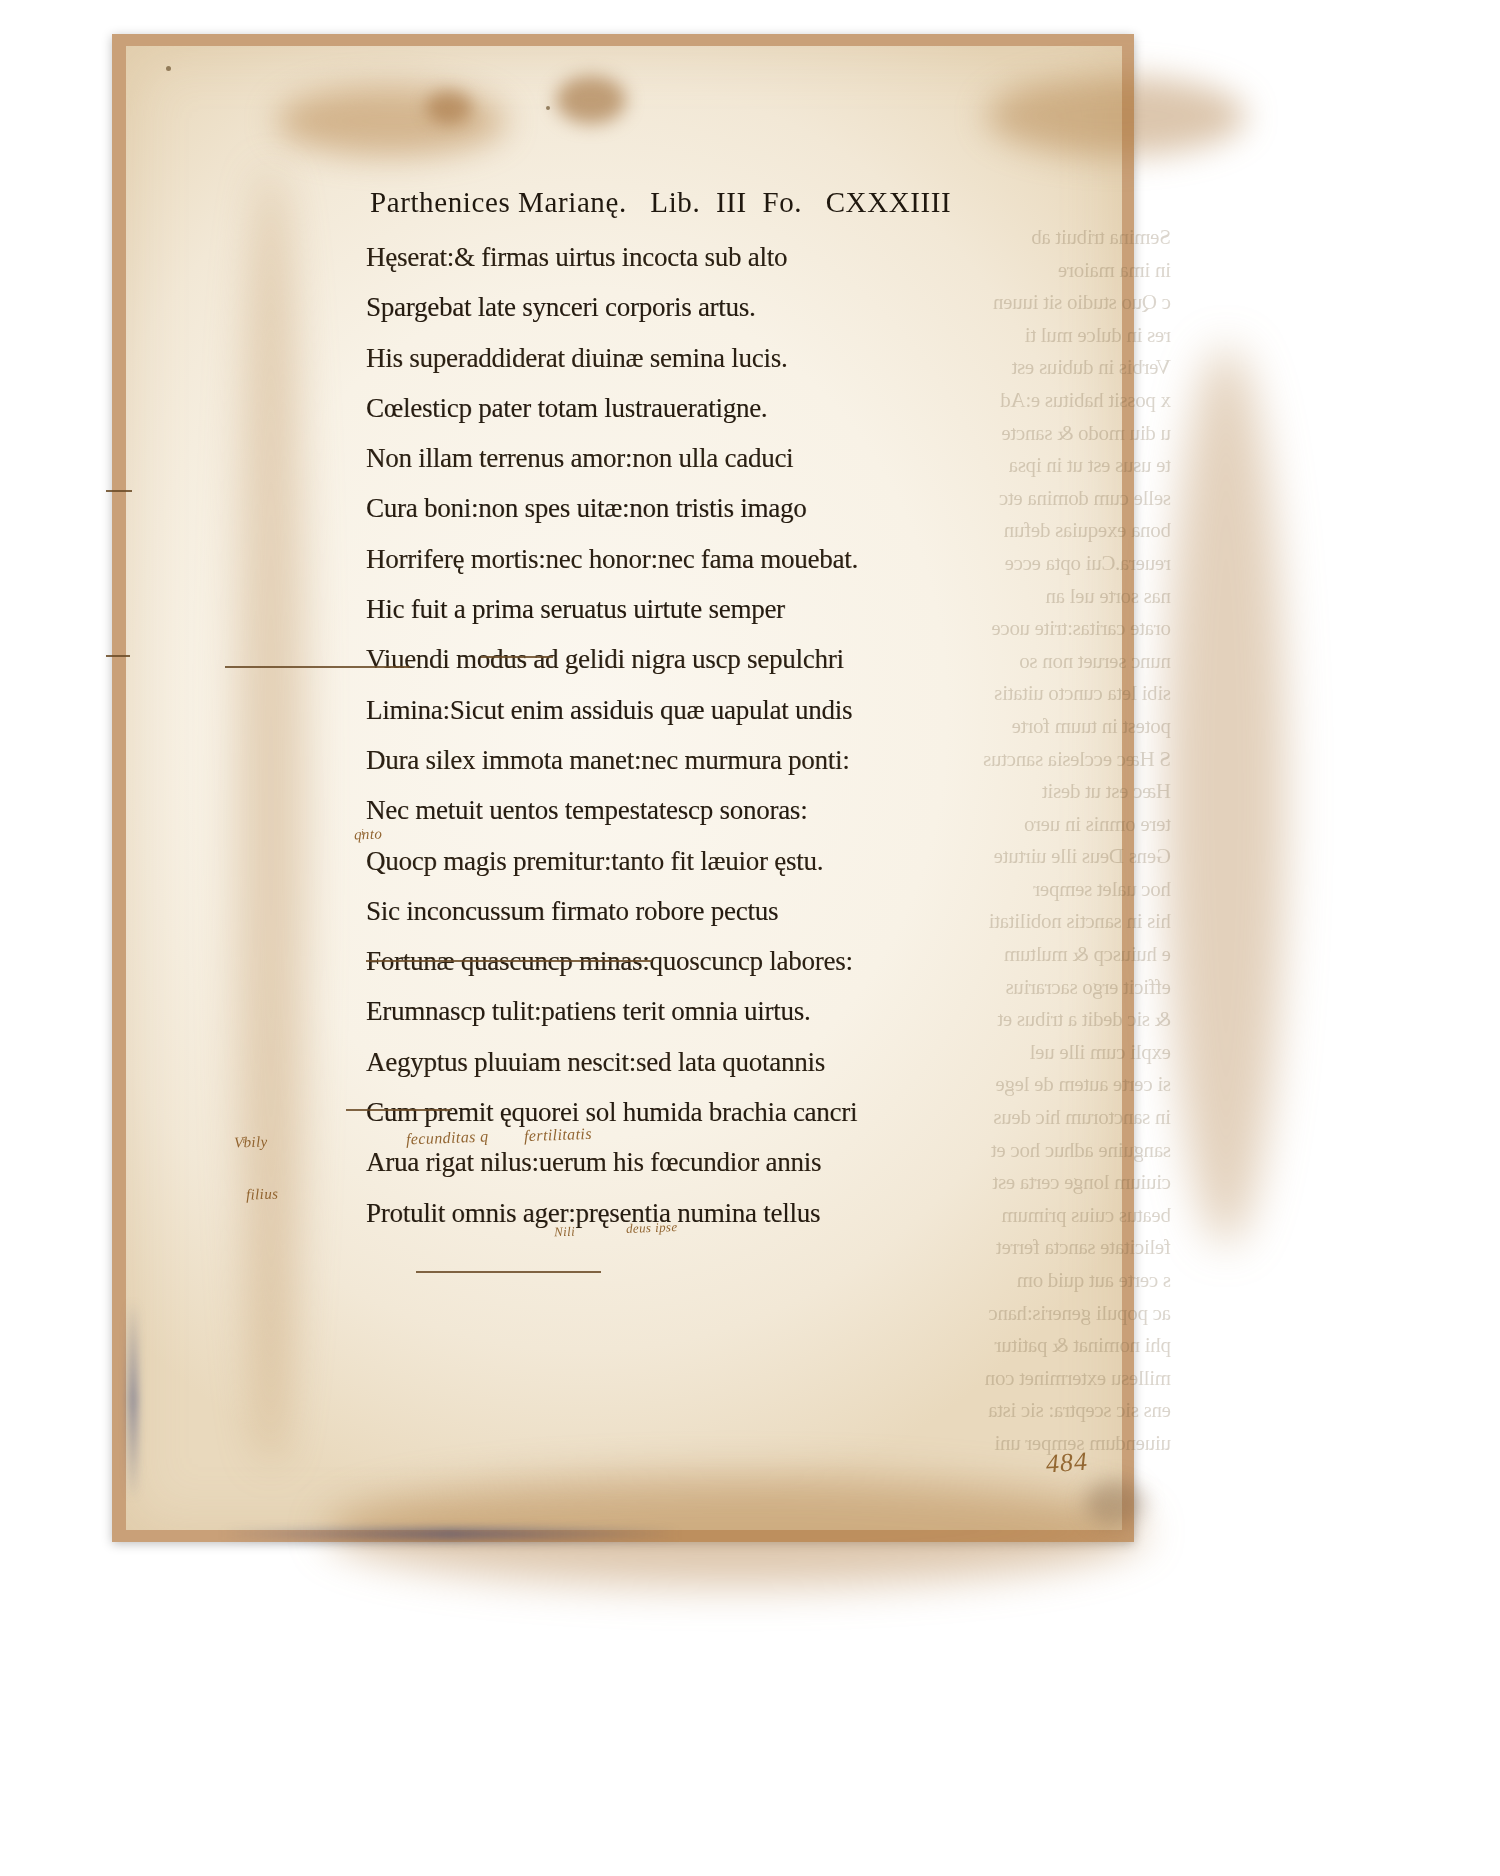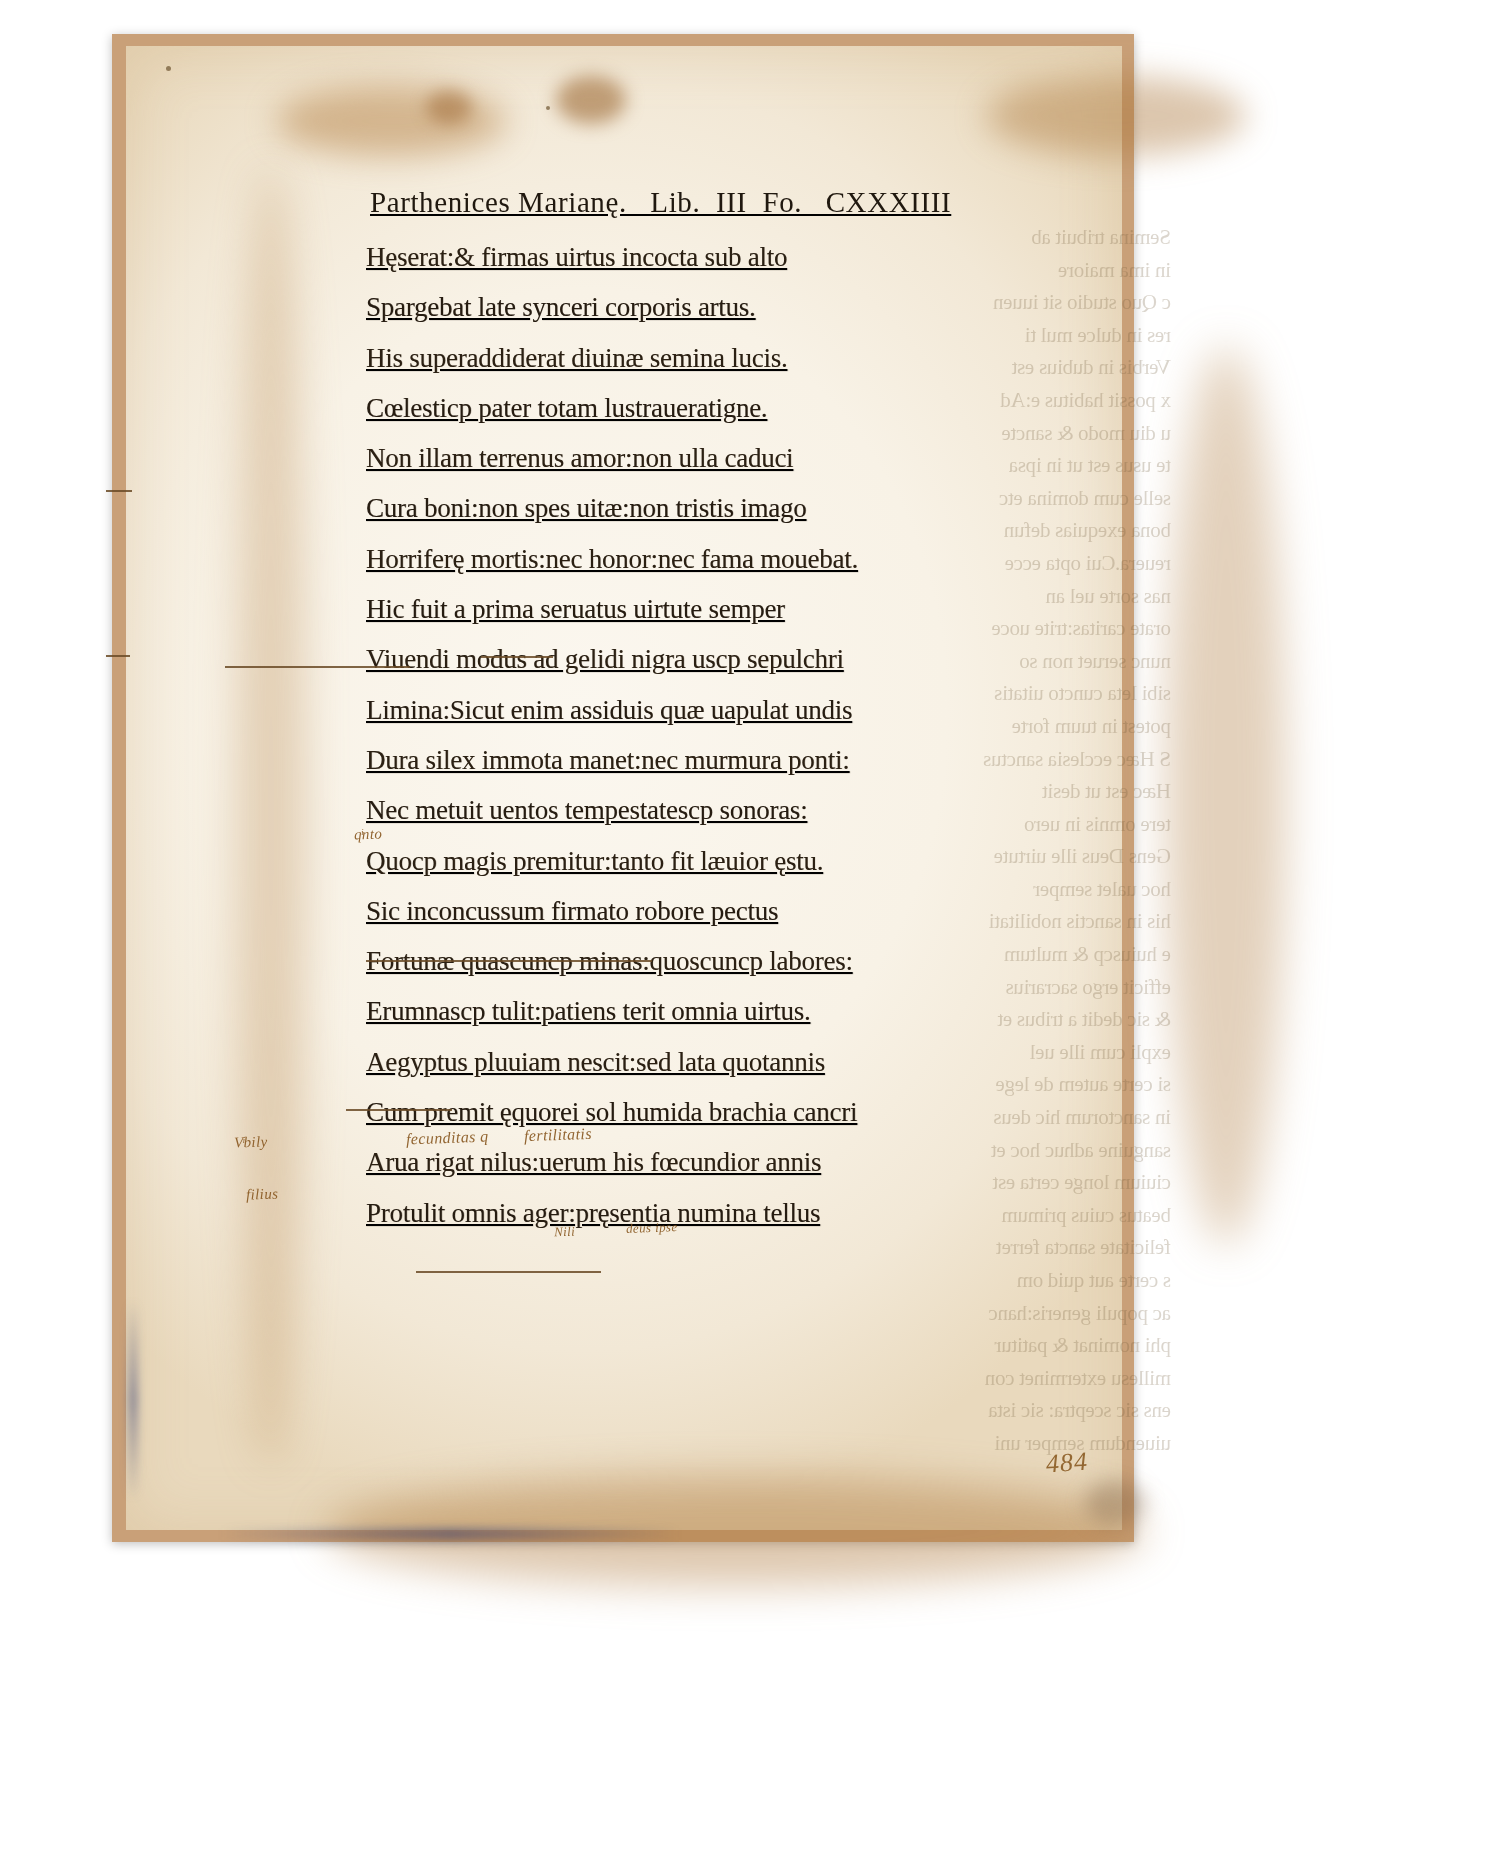--- a/index.html
+++ b/index.html
@@ -123,21 +123,20 @@
     white-space: pre;
     filter: blur(0.6px);
   }
 
   
   #textblock {
     position: absolute;
     left: 240px;
     top: 140px;
     width: 700px;
-    text-decoration: underline;
   }
   #headline {
     color: #20180f;
     font-size: 29px;
     letter-spacing: 0.6px;
     white-space: pre;
     margin-bottom: 13px;
     margin-left: 4px;
   }
   .verse {

